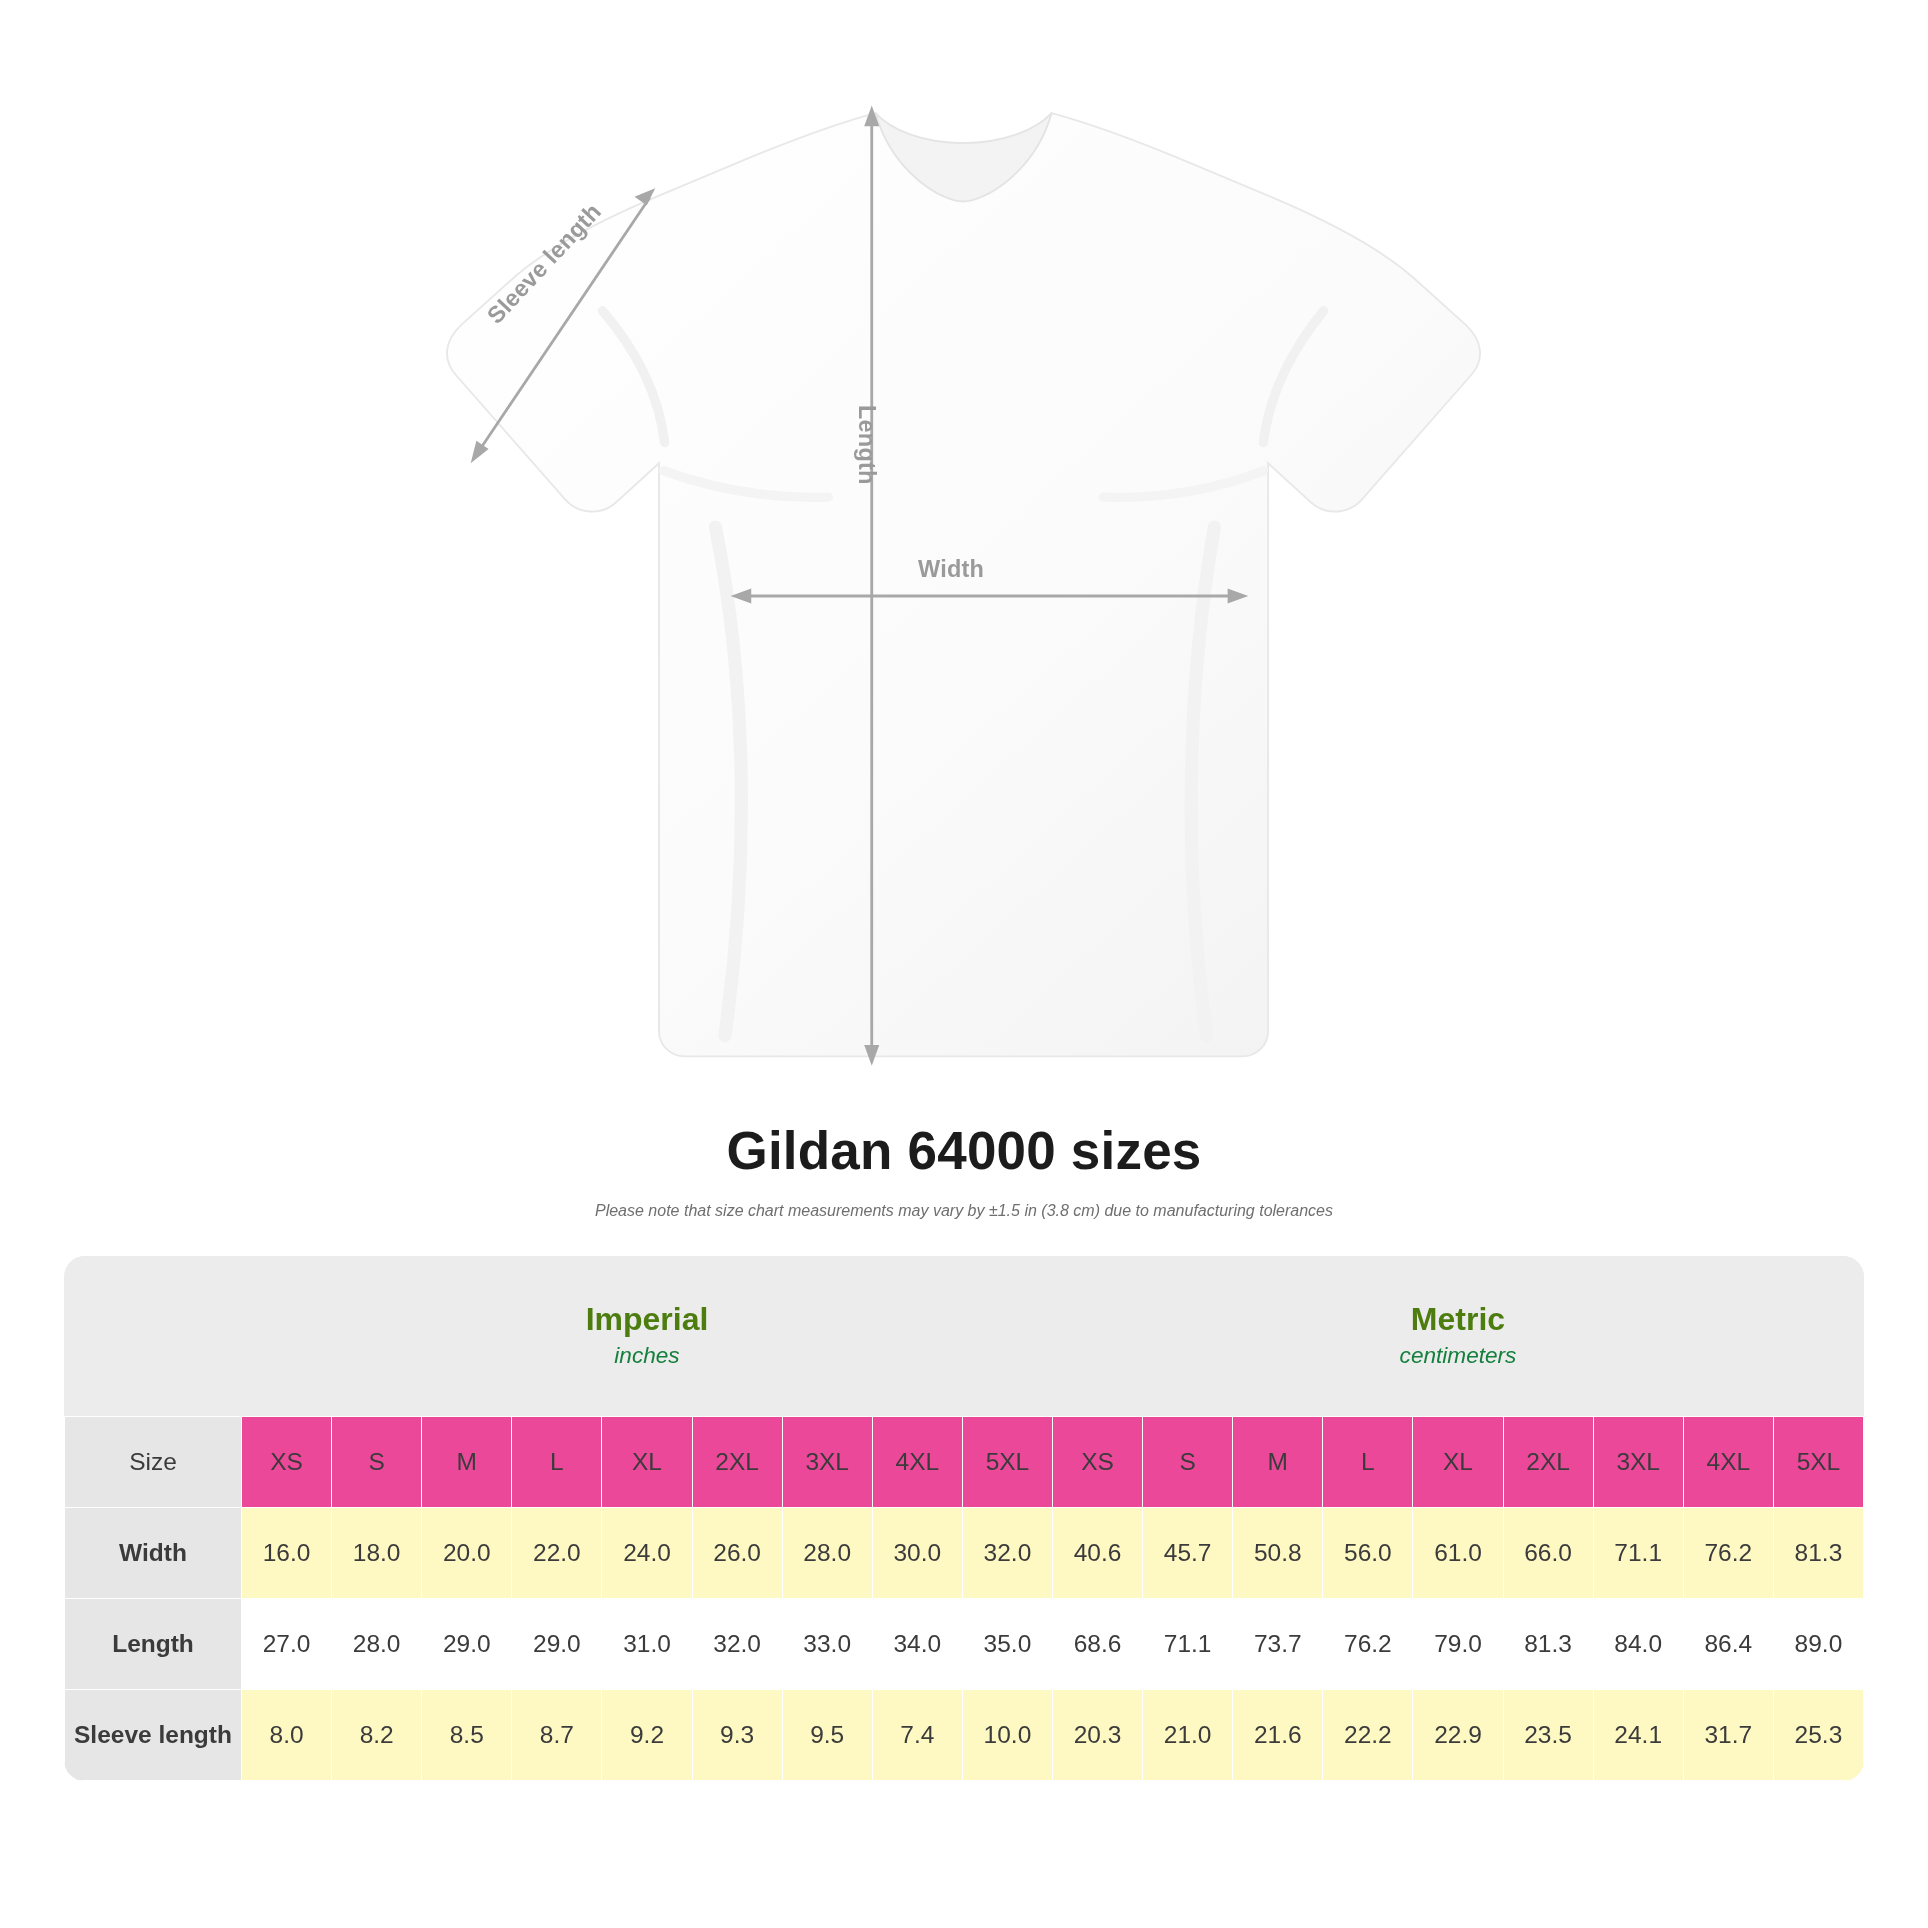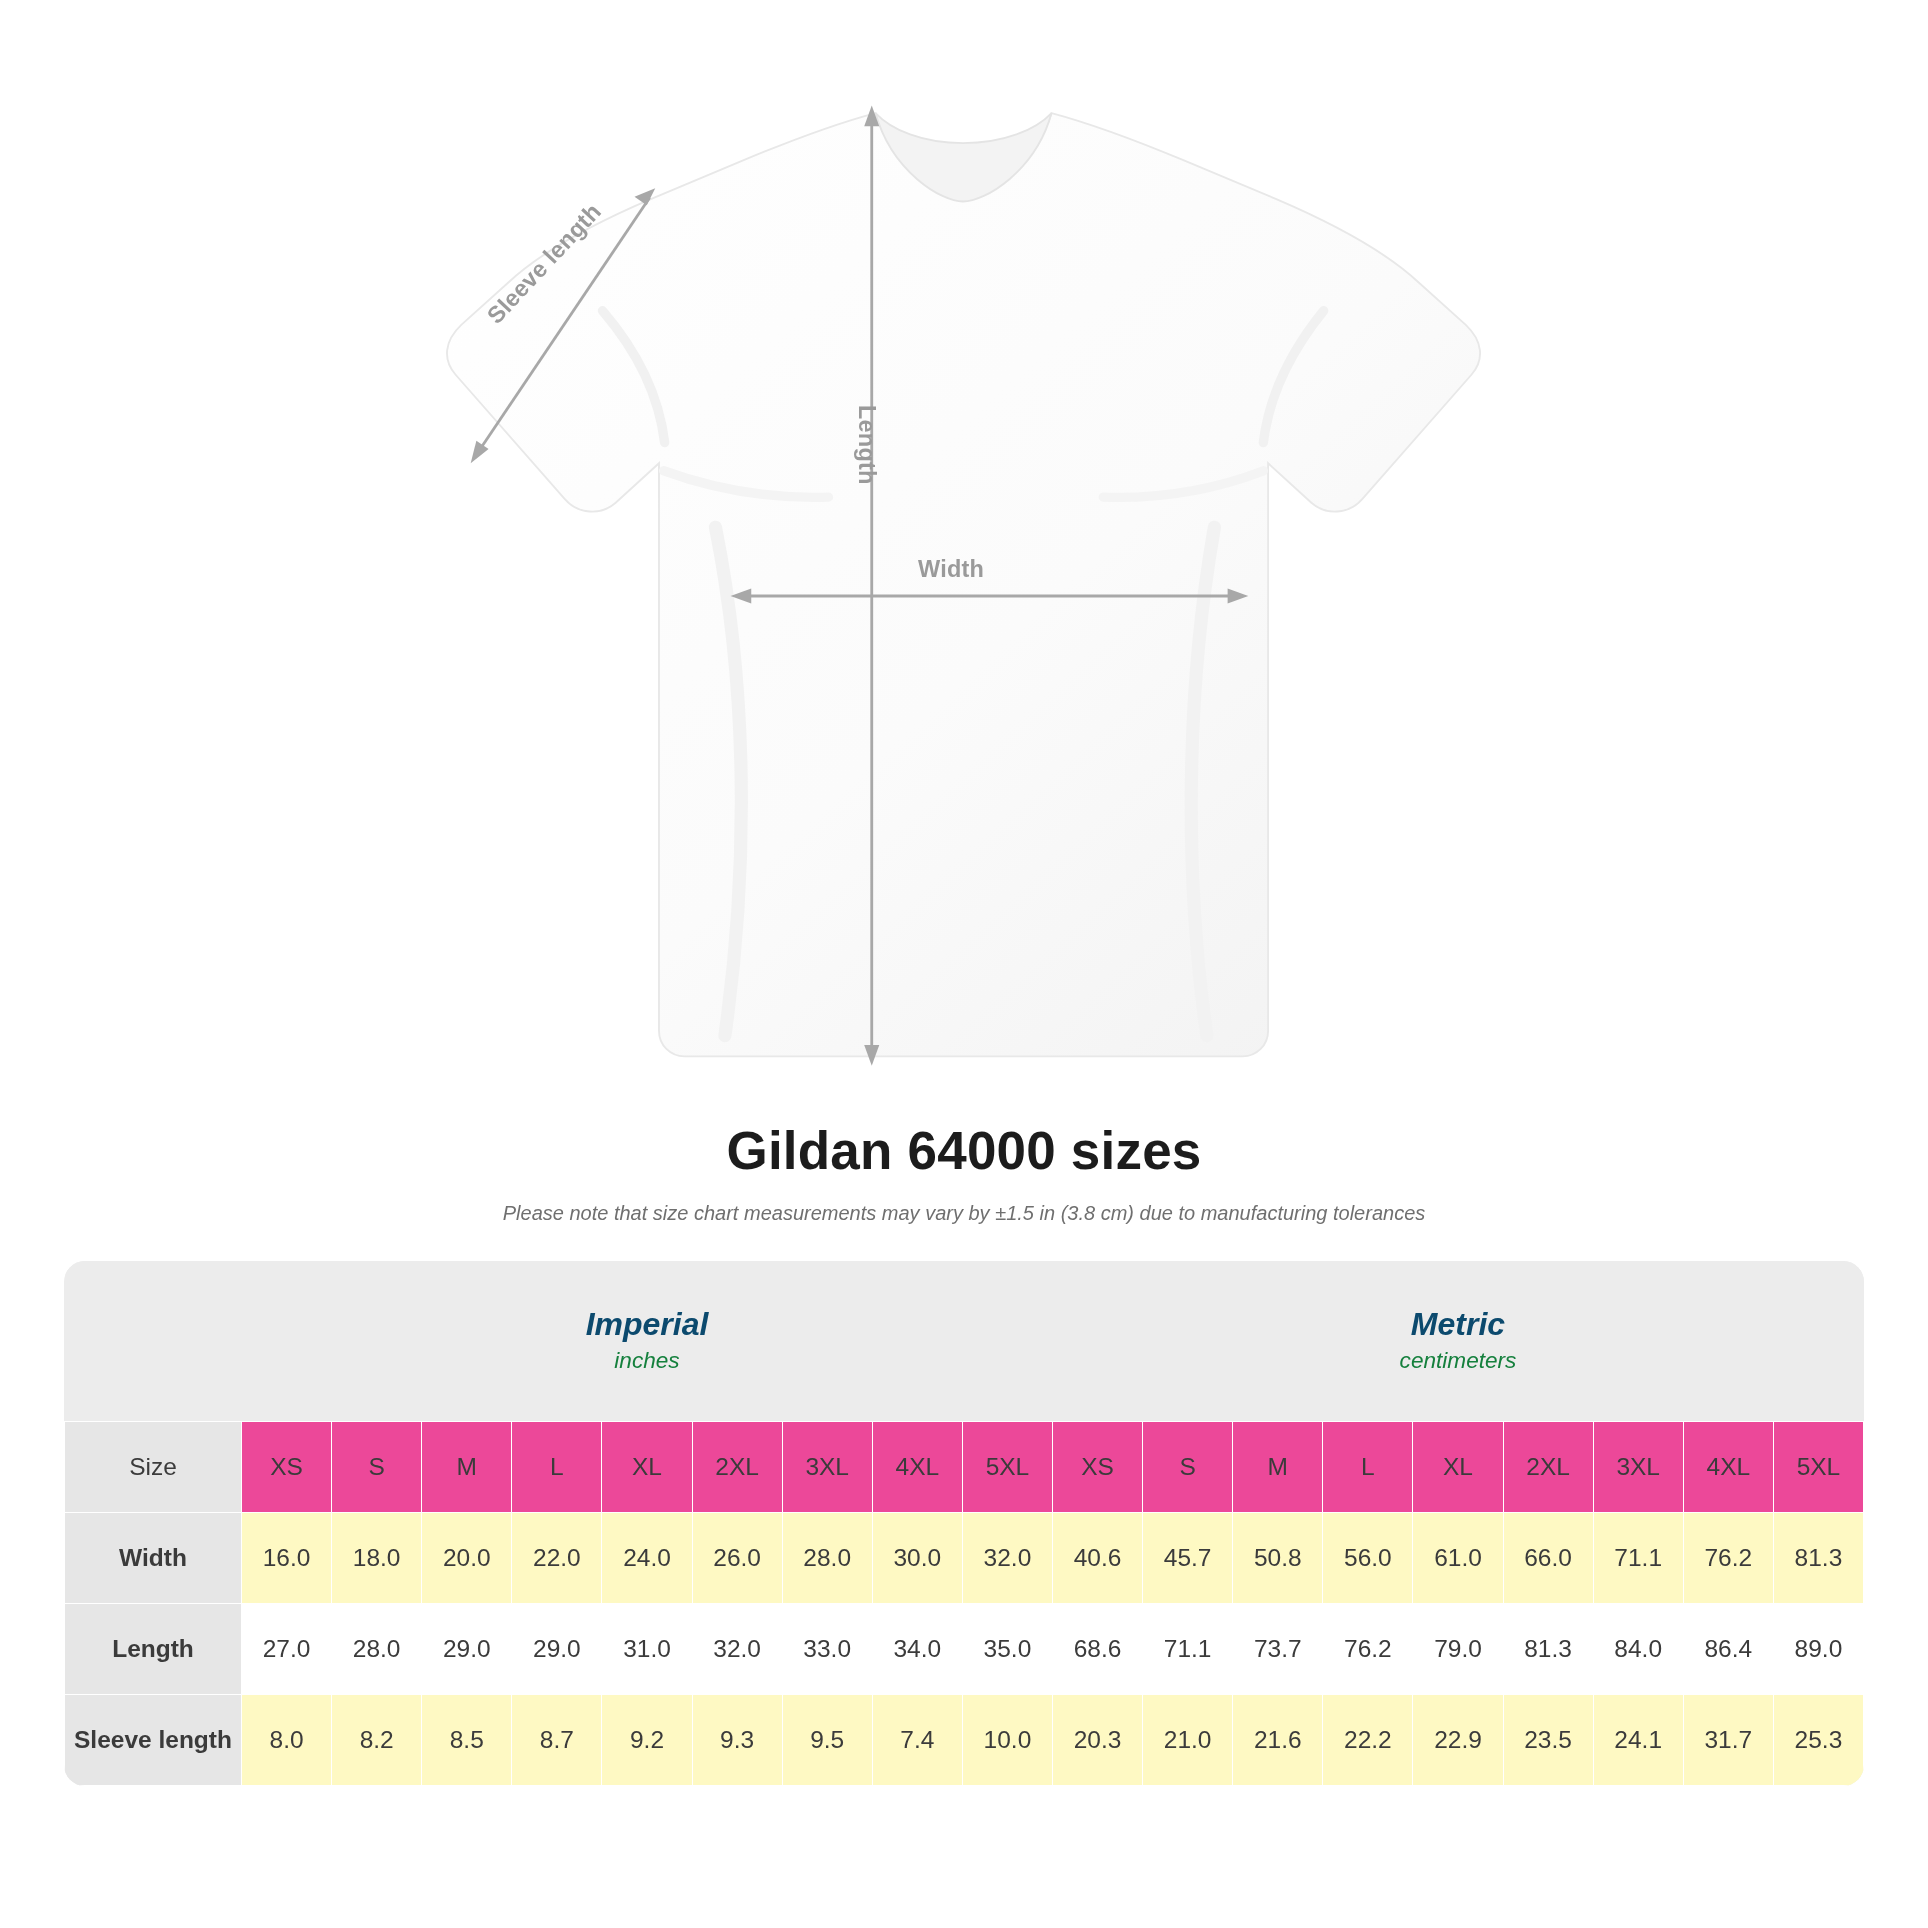--- a/index.html
+++ b/index.html
@@ -63,21 +63,21 @@
     margin-top: 9.4px;
   }
   .chart-title {
     font-size: 53px;
     font-weight: bold;
     color: #1c1c1c;
     margin: 0;
     letter-spacing: 0.2px;
   }
   .chart-note {
-    font-size: 20px;
+    font-size: 16px;
     font-style: italic;
     color: #6f6f6f;
     margin-top: 21px;
   }
 
   
   .table-wrap {
     margin: 36px 64px 0 64px;
     border-radius: 21px;
     overflow: hidden;
@@ -99,23 +99,22 @@
     vertical-align: middle;
     background: #ebebeb;
   }
   .unit-head {
     background: #ececec !important;
     border: none !important;
     height: 160px !important;
   }
   .unit-name {
     font-size: 32px;
-    font-style: italic;
     font-weight: bold;
-    color: #0c4a6e;
+    color: #4d7c0f;
     line-height: 1.25;
   }
   .unit-sub {
     font-size: 22.6px;
     font-style: italic;
     color: #15803d;
     line-height: 1.5;
   }
   .corner-cell {
     background: #ececec !important;

